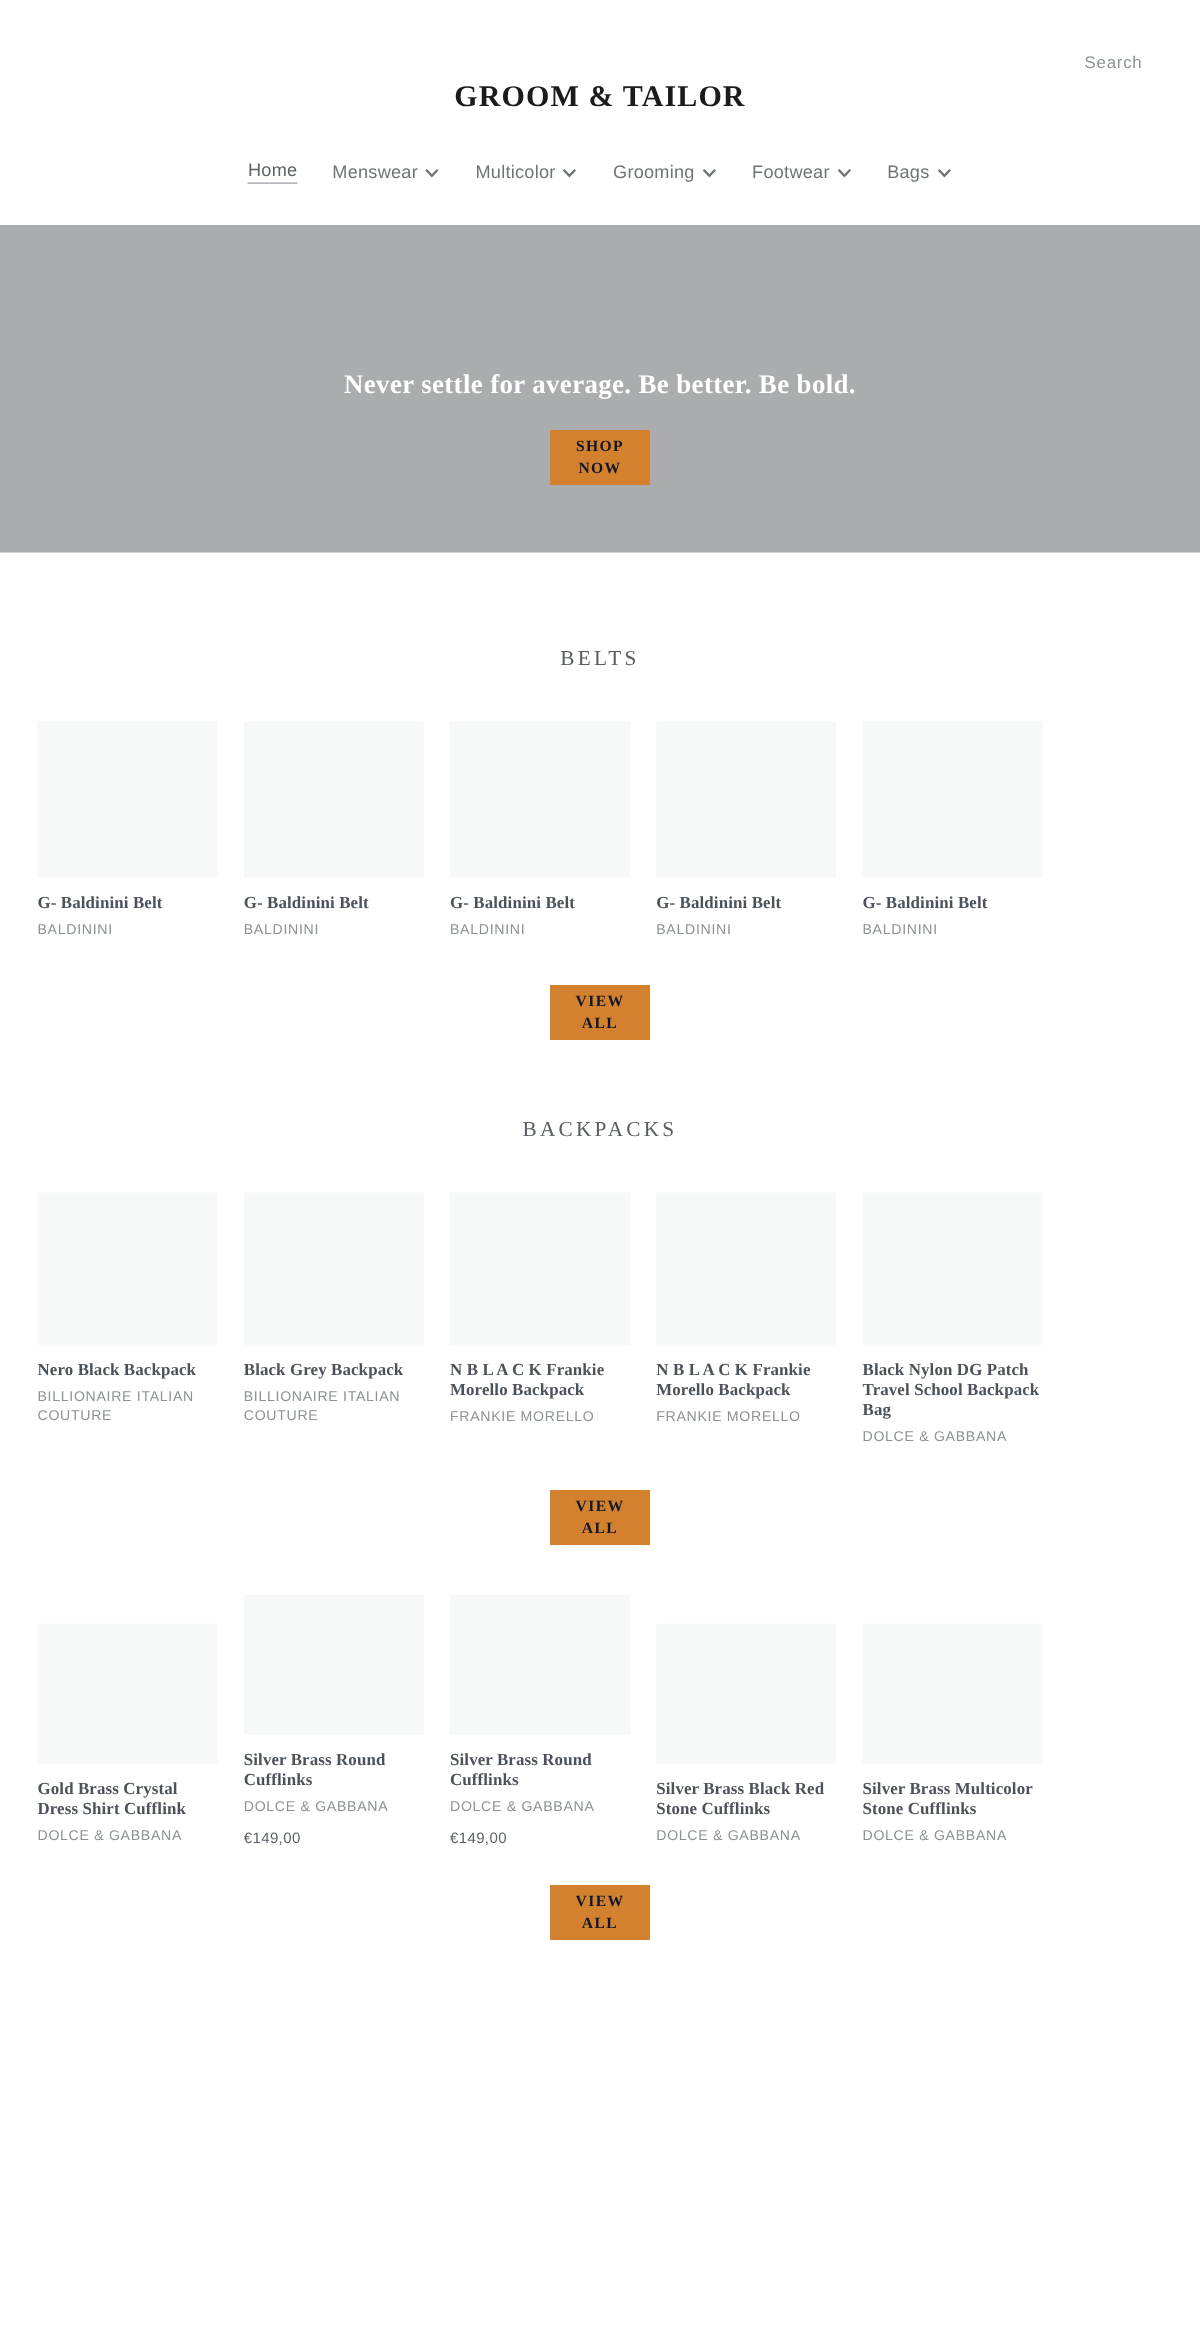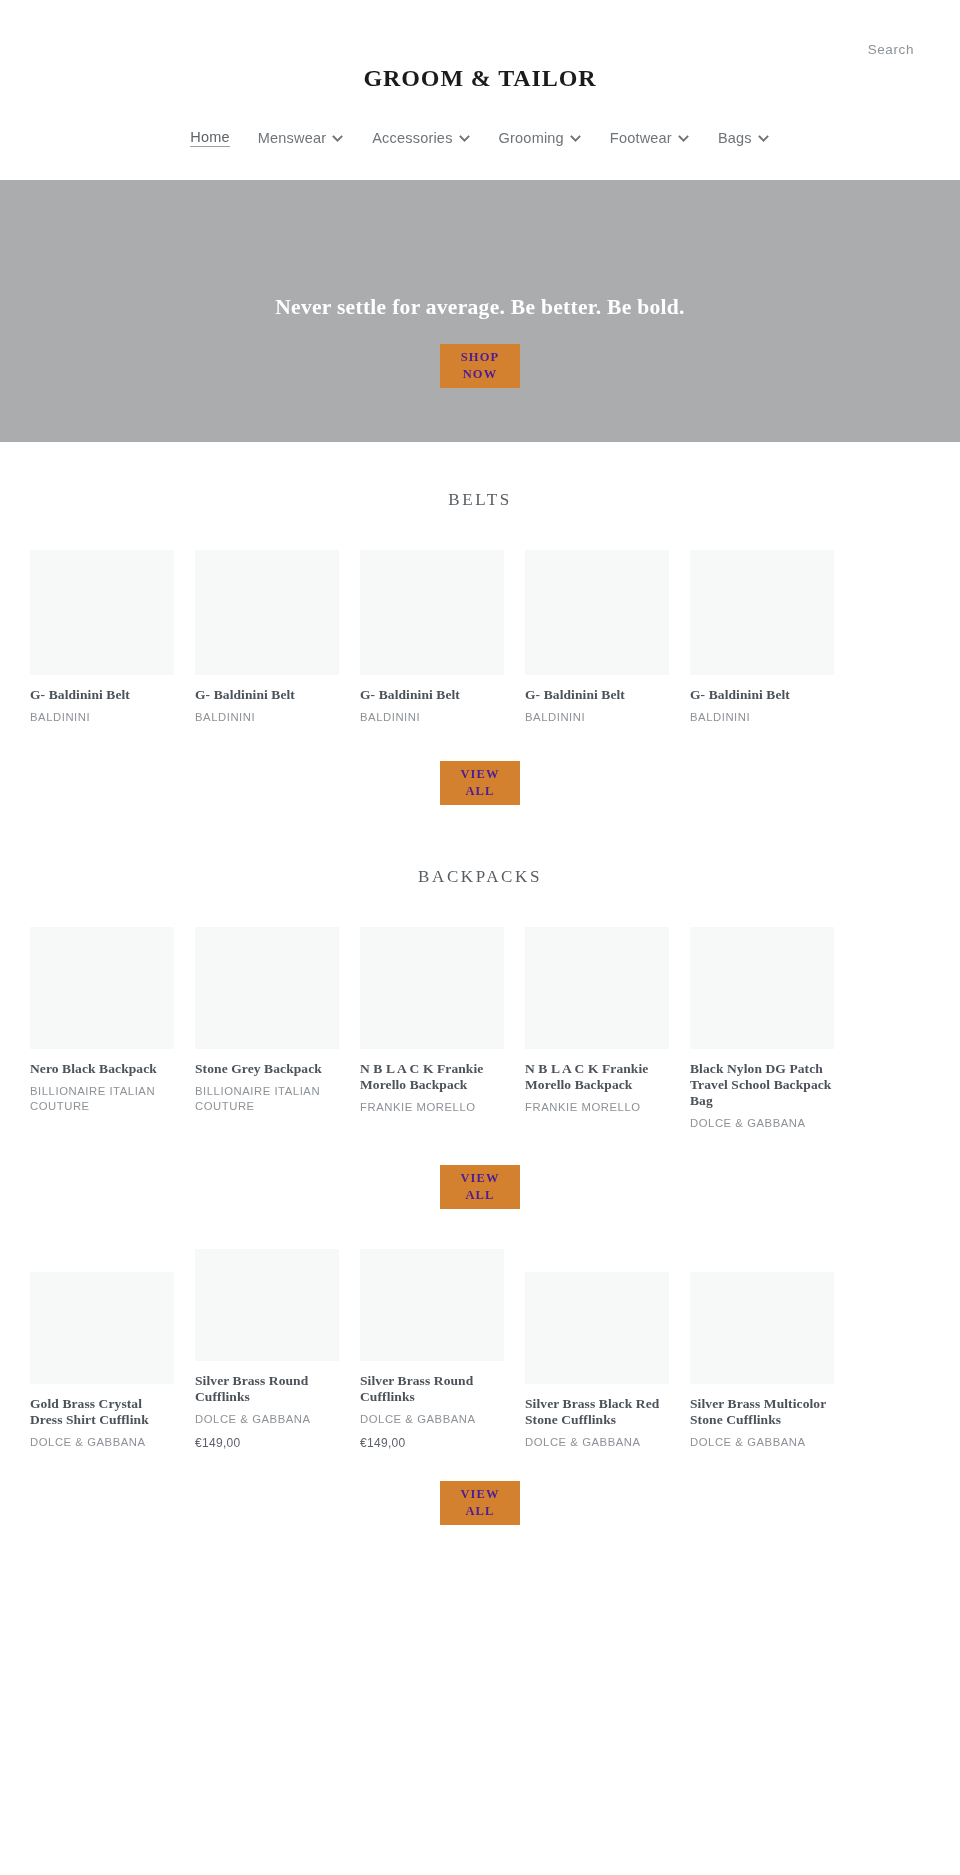--- a/index.html
+++ b/index.html
@@ -92,21 +92,21 @@
     font-family: "Liberation Serif", serif;
     font-weight: bold;
     font-size: 21.5px;
     color: #ffffff;
     letter-spacing: 0.3px;
     text-align: center;
     white-space: nowrap;
   }
   .btn-orange {
     background: #d4812f;
-    color: #4c1d95;
+    color: #0f172a;
     font-family: "Liberation Serif", serif;
     font-weight: bold;
     font-size: 12.5px;
     letter-spacing: 1.1px;
     text-align: center;
     line-height: 1.35;
     border: none;
     cursor: pointer;
     display: flex;
     flex-direction: column;
@@ -122,21 +122,21 @@
   
   .section { padding: 0 30px; }
   .section-title {
     text-align: center;
     font-family: "Liberation Serif", serif;
     font-size: 17px;
     font-weight: normal;
     letter-spacing: 2.6px;
     color: #585d64;
   }
-  .sec-belts .section-title { margin-top: 48px; font-family: Liberation Serif, serif; }
+  .sec-belts .section-title { margin-top: 75px; font-family: Liberation Serif, serif; }
   .sec-backpacks .section-title { margin-top: 62px; }
   .sec-cufflinks .section-title { margin-top: 64px; }
 
   .product-row {
     display: flex;
     justify-content: flex-start;
     gap: 21px;
     margin-top: 40px;
   }
   .product-card {
@@ -218,21 +218,21 @@
       <div class="nav-item">
         <span class="nav-label">Menswear</span>
         <span class="chev">
           <svg width="13" height="13" viewBox="0 0 13 13">
               <path d="M2.5 4.5 L6.5 8.7 L10.5 4.5" fill="none" stroke="#6f7479" stroke-width="1.9" stroke-linecap="square"></path>
             </svg>
         </span>
       </div>
 
       <div class="nav-item">
-        <span class="nav-label">Accessories</span>
+        <span class="nav-label">Multicolor</span>
         <span class="chev">
           <svg width="13" height="13" viewBox="0 0 13 13">
               <path d="M2.5 4.5 L6.5 8.7 L10.5 4.5" fill="none" stroke="#6f7479" stroke-width="1.9" stroke-linecap="square"></path>
             </svg>
         </span>
       </div>
 
       <div class="nav-item">
         <span class="nav-label">Grooming</span>
         <span class="chev">
@@ -314,21 +314,21 @@
     <h2 class="section-title">BACKPACKS</h2>
 
     <div class="product-row">
       <div class="product-card">
         <div class="product-thumb thumb-pack"></div>
         <div class="product-title">Nero Black Backpack</div>
         <div class="product-vendor">BILLIONAIRE ITALIAN COUTURE</div>
       </div>
       <div class="product-card">
         <div class="product-thumb thumb-pack"></div>
-        <div class="product-title">Stone Grey Backpack</div>
+        <div class="product-title">Black Grey Backpack</div>
         <div class="product-vendor">BILLIONAIRE ITALIAN COUTURE</div>
       </div>
       <div class="product-card">
         <div class="product-thumb thumb-pack"></div>
         <div class="product-title">N B L A C K Frankie Morello Backpack</div>
         <div class="product-vendor">FRANKIE MORELLO</div>
       </div>
       <div class="product-card">
         <div class="product-thumb thumb-pack"></div>
         <div class="product-title">N B L A C K Frankie Morello Backpack</div>

